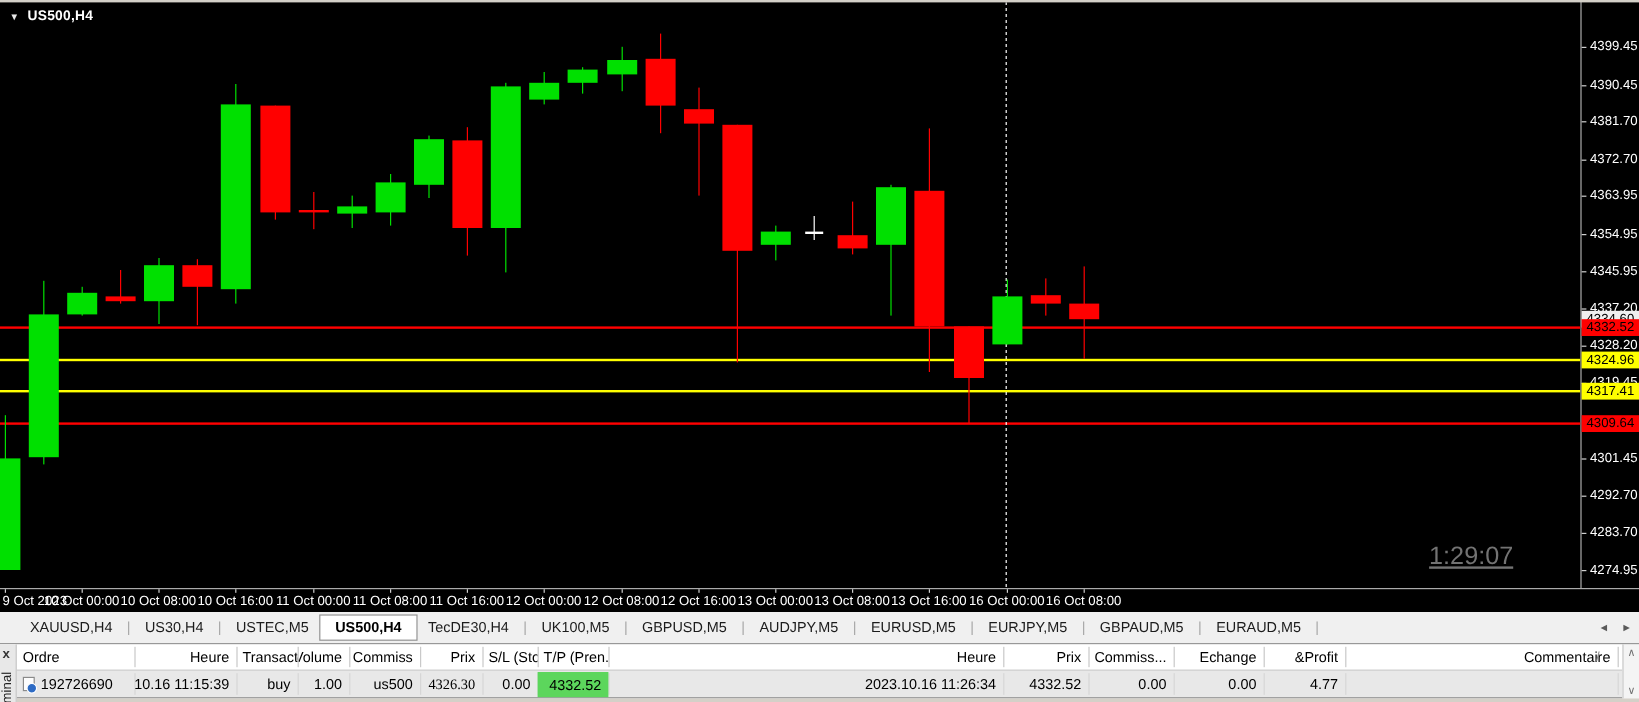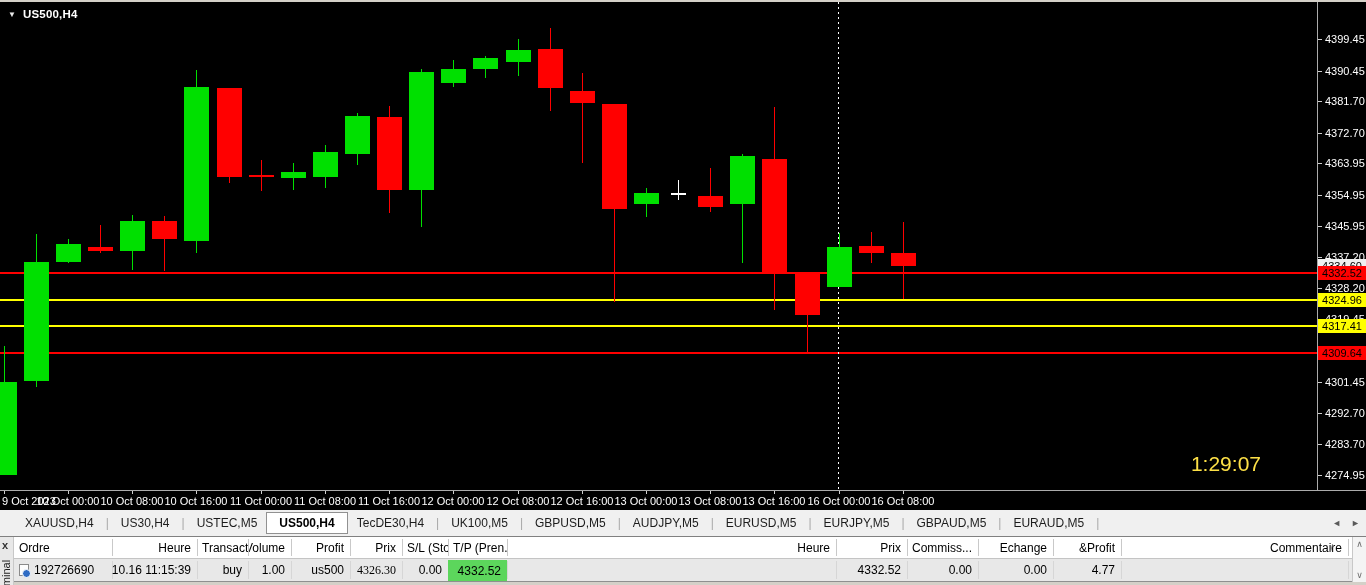--- a/index.html
+++ b/index.html
@@ -11,21 +11,21 @@
   .top-chrome{position:absolute;left:0;top:0;width:1366px;height:2px;background:#D4D0C8;z-index:30;}
   #plot{position:absolute;left:0;top:0;width:1317px;height:490px;overflow:hidden;}
   .hline{position:absolute;left:0;width:1317px;height:2px;z-index:1;}
   .vsep{position:absolute;top:2px;width:1px;height:488px;z-index:1;
         background:repeating-linear-gradient(180deg,#FFFFFF 0 2px,transparent 2px 5px);}
   .wick{position:absolute;width:1px;z-index:2;}
   .body{position:absolute;z-index:2;}
   .symbol-label{position:absolute;left:8px;top:8px;color:#FFF;z-index:3;display:flex;align-items:center;}
   .symbol-label .tri{font-size:8px;margin-right:7px;color:#E8E8E8;}
   .symbol-label .txt{font-size:11.5px;font-weight:bold;letter-spacing:.2px;}
-  .clock{position:absolute;right:56px;top:452px;color:#fde047;font-size:21px;z-index:3;}
+  .clock{position:absolute;right:56px;top:452px;color:#737373;font-size:21px;z-index:3;text-decoration:underline;}
   #paxis{position:absolute;left:1317px;top:0;width:49px;height:490px;background:#000;
          border-left:1px solid #ABABAB;}
   .ptick{position:absolute;left:0;width:4px;height:1px;background:#CFCFCF;}
   .plabel{position:absolute;left:7px;color:#FFF;font-size:11px;white-space:nowrap;}
   .pbadge{position:absolute;left:0;width:48px;height:14px;color:#000;font-size:11px;
           display:flex;align-items:center;justify-content:center;z-index:5;}
   #taxis{position:absolute;left:0;top:490px;width:1366px;height:20px;background:#000;
          border-top:1px solid #ABABAB;}
   .ttick{position:absolute;top:0;width:1px;height:3px;background:#CFCFCF;}
   .tlabel{position:absolute;top:4px;color:#FFF;font-size:11px;white-space:nowrap;}
@@ -244,21 +244,21 @@
   <div class="terminal">
     <div class="t-left">
       <div class="t-close">x</div>
       <div class="t-side">minal</div>
     </div>
     <div class="t-header" id="t-header">
         <div class="cell l" style="left: 14px; width: 98px;">Ordre</div>
         <div class="cell r" style="left: 112px; width: 85px;">Heure</div>
         <div class="cell l" style="left: 197px; width: 51px;">Transacti...</div>
         <div class="cell r" style="left: 248px; width: 43px;">Volume</div>
-        <div class="cell r" style="left: 291px; width: 59px;">Profit</div>
+        <div class="cell r" style="left: 291px; width: 59px;">Commiss</div>
         <div class="cell r" style="left: 350px; width: 52px;">Prix</div>
         <div class="cell l" style="left: 402px; width: 46px;">S/L (Stop...</div>
         <div class="cell l" style="left: 448px; width: 59px;">T/P (Pren...</div>
         <div class="cell r" style="left: 507px; width: 329px;">Heure</div>
         <div class="cell r" style="left: 836px; width: 71px;">Prix</div>
         <div class="cell l" style="left: 907px; width: 71px;">Commiss...</div>
         <div class="cell r" style="left: 978px; width: 75px;">Echange</div>
         <div class="cell r" style="left: 1053px; width: 68px;">&amp;Profit</div>
         <div class="cell r" style="left: 1121px; width: 227px;">Commentaire</div>
         <div class="hdr-slash" style="left: 1330px;">/</div>
@@ -293,20 +293,21 @@
         <div class="rsep" style="left: 1121px;"></div>
         <div class="rsep" style="left: 1348px;"></div>
         <div class="cell l" style="left: 14px; width: 98px;"><span class="order-icon"></span>192726690</div>
         <div class="cell r" style="left: 112px; width: 85px;">2023.10.16 11:15:39</div>
         <div class="cell r" style="left: 197px; width: 51px;">buy</div>
         <div class="cell r" style="left: 248px; width: 43px;">1.00</div>
         <div class="cell r" style="left: 291px; width: 59px;">us500</div>
         <div class="cell r" style="left: 350px; width: 52px; font-family: Liberation Serif, serif;">4326.30</div>
         <div class="cell r" style="left: 402px; width: 46px;">0.00</div>
         <div class="cell r" style="left: 448px; width: 59px; background: rgb(92, 214, 92); top: 1px; height: 21px;">4332.52</div>
+        <div class="cell r" style="left: 507px; width: 329px;">2023.10.16 11:26:34</div>
         <div class="cell r" style="left: 836px; width: 71px;">4332.52</div>
         <div class="cell r" style="left: 907px; width: 71px;">0.00</div>
         <div class="cell r" style="left: 978px; width: 75px;">0.00</div>
         <div class="cell r" style="left: 1053px; width: 68px;">4.77</div>
       </div>
     <div class="t-scroll">
       <span style="top:2px">∧</span>
       <span style="bottom:2px">∨</span>
     </div>
     <div class="t-bottom"></div>

